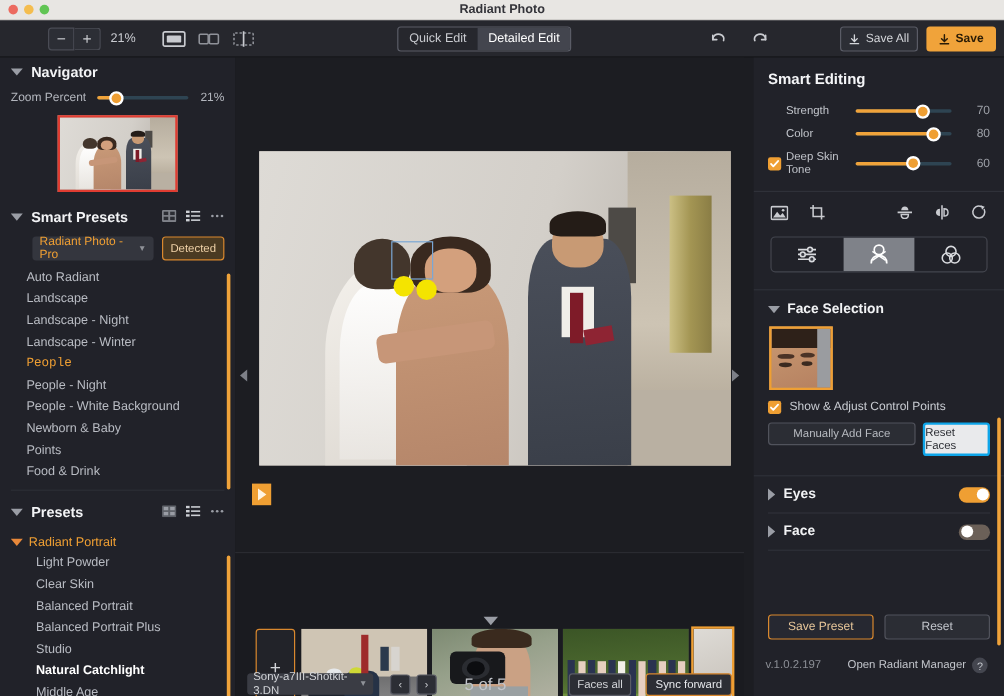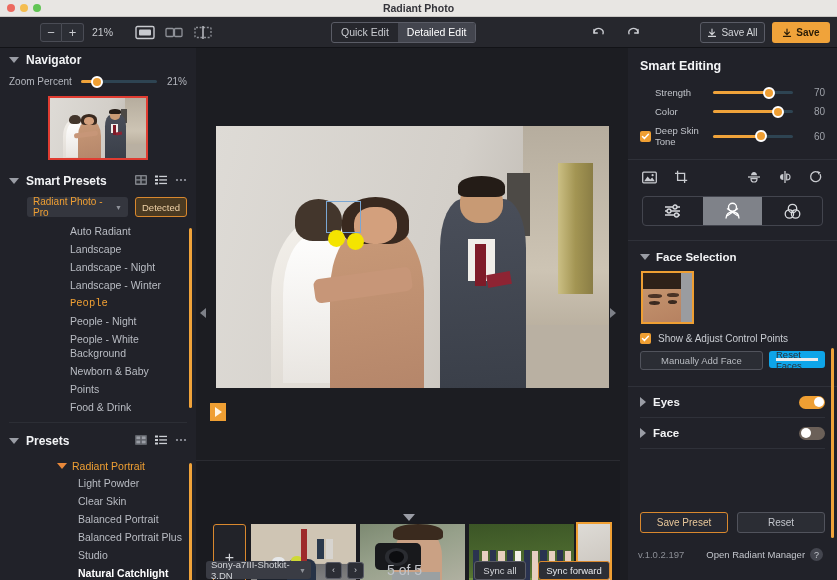--- a/index.html
+++ b/index.html
@@ -122,21 +122,21 @@
     display: flex; align-items: center; padding: 0 6px;
     font-size: 10px; color: #ef9f33; cursor: pointer;
   }
   .caret { margin-left: auto; font-size: 7px; color: #8f9299; }
   .detected-btn {
     width: 52px; height: 20px; border: 1px solid #d9882e; border-radius: 3px;
     background: #4a3a22; color: #f0d2a8; font-size: 9.5px;
     display: flex; align-items: center; justify-content: center; cursor: pointer;
   }
 
-  .plist { padding: 5px 0 0 0; margin-left: 48px; }
+  .plist { padding: 5px 0 0 0; }
   .pitem { padding: 2px 0 2px 22px; font-size: 10.5px; color: #b9bcc3; cursor: pointer; line-height: 14px; }
   .pitem.sel { color: #ef9f33; font-family: Liberation Mono, monospace; }
   .pitem.bold { color: #ffffff; font-weight: bold; }
   .pgroup { padding: 2px 0 2px 9px; font-size: 10.5px; color: #ef9f33; cursor: pointer;
             display: flex; align-items: center; }
   .pgroup .tri { margin-right: 5px; }
   .pitem.sub { padding-left: 30px; }
 
   .divider { height: 1px; background: #2c2e35; margin: 6px 9px; }
 
@@ -267,21 +267,21 @@
   .cb-row .sl-cb { margin-right: 7px; }
   .cb-text { font-size: 10px; color: #c9ccd2; }
 
   .btn-row { display: flex; padding: 7px 12px 0 12px; gap: 6px; }
   .btn-dark {
     flex: 1; height: 19px; border: 1px solid #51535c; border-radius: 3px;
     background: #2b2d34; color: #b8bbc1; font-size: 9.5px;
     display: flex; align-items: center; justify-content: center; cursor: pointer;
   }
   .btn-light {
-    width: 56px; height: 17px; border: 7px solid #0ea5e9; border-radius: 3px;
+    width: 56px; height: 28px; border: 2px solid #0ea5e9; border-radius: 3px;
     background: #e9eaec; color: #2b2d33; font-size: 9.5px;
     display: flex; align-items: center; justify-content: center; cursor: pointer;
   }
 
   .toggle-row {
     display: flex; align-items: center; padding: 0 12px; height: 30px;
   }
   .toggle-row .tri { margin-right: 7px; }
   .tg-label { font-size: 11.5px; font-weight: bold; color: #f2f3f5; }
   .switch {
@@ -647,21 +647,21 @@
       <div class="fs-bottom">
         <div class="file-select">
           <span>Sony-a7III-Shotkit-3.DN</span>
           <span class="caret">▼</span>
         </div>
         <div class="nav-arrows">
           <div class="narrow">‹</div>
           <div class="narrow">›</div>
         </div>
         <div class="count">5 of 5</div>
-        <div class="sync-all">Sync all</div>
+        <div class="sync-all">Faces all</div>
         <div class="sync-fwd">Sync forward</div>
       </div>
     </div>
     <div class="fs-caret"></div>
   </div>
 
   <div class="right-panel">
     <div class="rp-scroll"></div>
 
     <div class="rp-title">Smart Editing</div>

